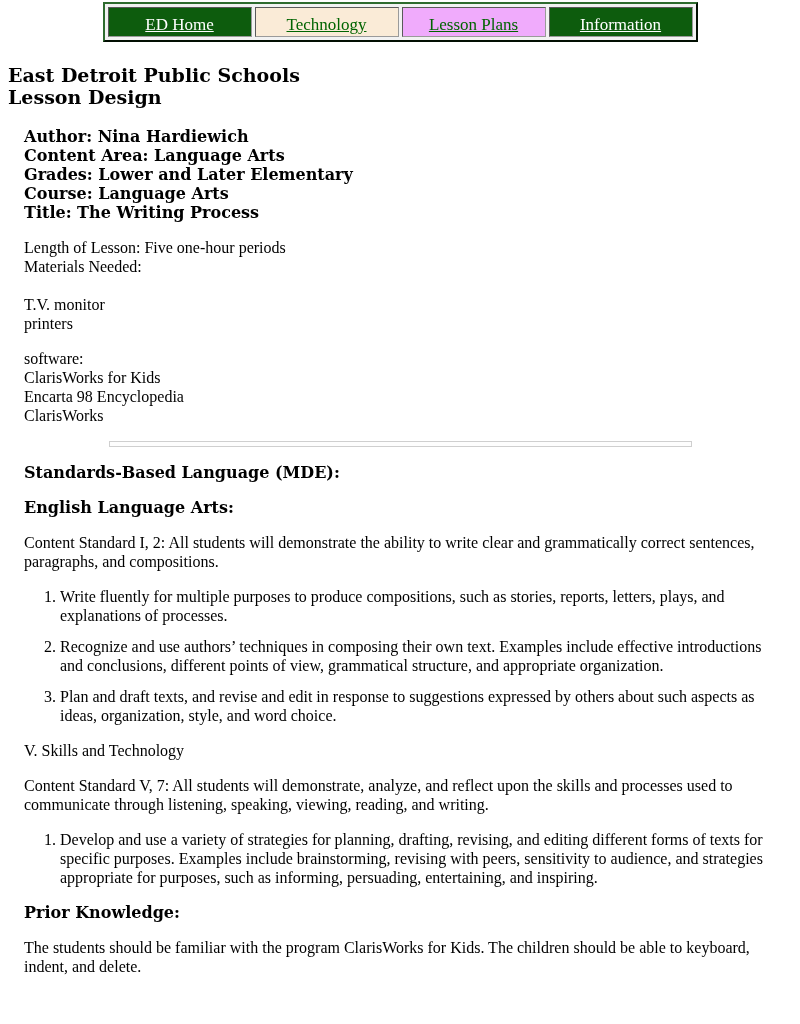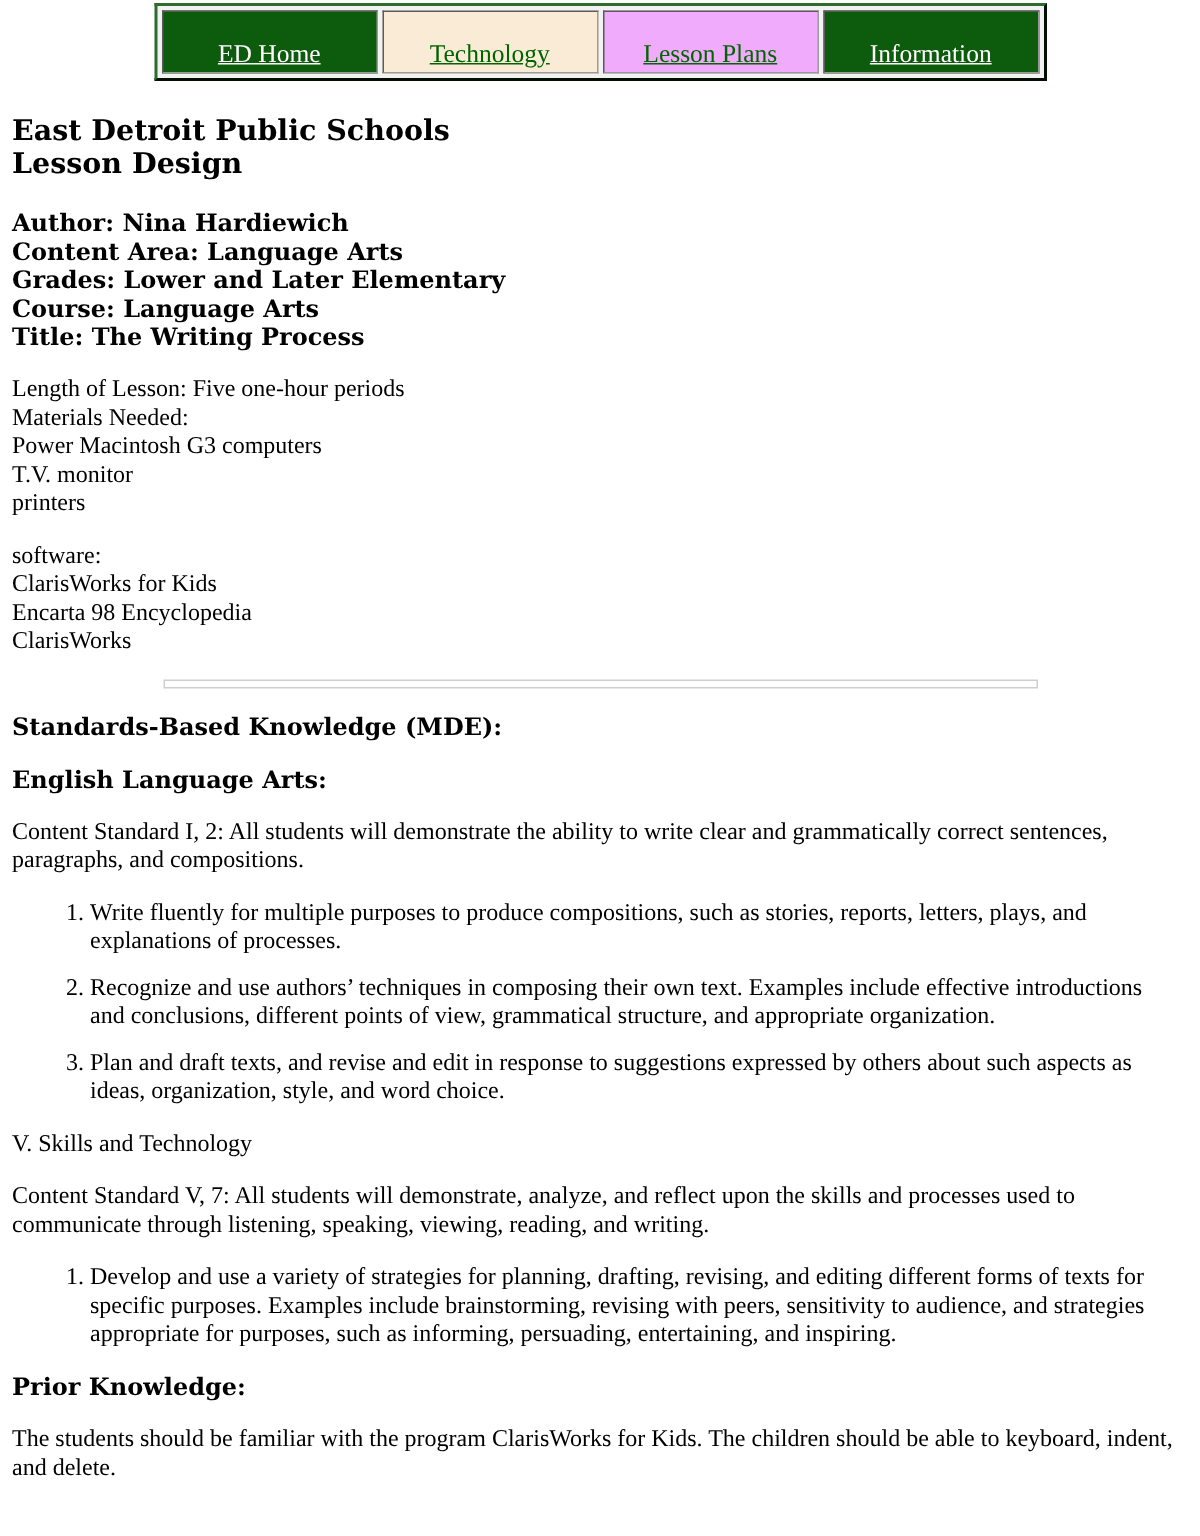--- a/index.html
+++ b/index.html
@@ -25,21 +25,21 @@
     border-width: 2px;
     border-color: #2e6b2e #020f02 #020f02 #2e6b2e;
     background: #f2f2f2;
   }
   .nav-row { display: table-row; }
   .nav-cell {
     display: table-cell;
     width: 138px;
     text-align: center;
     vertical-align: middle;
-    padding: 18px 2px 2px 2px;
+    padding: 7px 2px 2px 2px;
     border-style: solid;
     border-width: 1px;
     border-color: #5a5a5a #9a9a9a #9a9a9a #5a5a5a;
   }
   .cell-green { background: #0d5c0d; }
   .cell-cream { background: #faebd7; }
   .cell-gold  { background: #f0abfc; }
   .nav-cell a {
     font-family: "Liberation Serif", serif;
     font-size: 17px;
@@ -53,21 +53,21 @@
   .content {
     margin: 0 8px;
   }
   .page-title {
     font-family: "DejaVu Serif", serif;
     font-weight: bold;
     font-size: 19px;
     line-height: 22px;
     margin: 22px 0 19px 0;
   }
-  p { margin: 16px 0; }
+  p { margin: 16px 16px; }
   .bold-block, .b {
     font-family: "DejaVu Serif", serif;
     font-weight: bold;
   }
   hr.divider {
     width: 581px;
     height: 4px;
     margin: 16px auto;
     border: 1px solid #cfcfcf;
     background: #fdfdfd;
@@ -106,35 +106,35 @@
     <span>Author: Nina Hardiewich</span><br>
     <span>Content Area: Language Arts</span><br>
     <span>Grades: Lower and Later Elementary</span><br>
     <span>Course: Language Arts</span><br>
     <span>Title: The Writing Process</span>
   </p>
 
   <p>
     <span>Length of Lesson: Five one-hour periods</span><br>
     <span>Materials Needed:</span><br>
-    <span>Power Macintosh G3 computers</span><br>
+    <br>
     <span>T.V. monitor</span><br>
     <span>printers</span>
   </p>
 
   <p>
     <span>software:</span><br>
     <span>ClarisWorks for Kids</span><br>
     <span>Encarta 98 Encyclopedia</span><br>
     <span>ClarisWorks</span>
   </p>
 
   <hr class="divider">
 
-  <p class="b">Standards-Based Knowledge (MDE):</p>
+  <p class="b">Standards-Based Language (MDE):</p>
 
   <p class="b">English Language Arts:</p>
 
 
   <p>Content Standard I, 2: All students will demonstrate the ability to write clear and grammatically correct sentences, paragraphs, and compositions.</p>
 
   <ol>
     <li>Write fluently for multiple purposes to produce compositions, such as stories, reports, letters, plays, and explanations of processes.</li>
     <li>Recognize and use authors’ techniques in composing their own text. Examples include effective introductions and conclusions, different points of view, grammatical structure, and appropriate organization.</li>
     <li>Plan and draft texts, and revise and edit in response to suggestions expressed by others about such aspects as ideas, organization, style, and word choice.</li>

